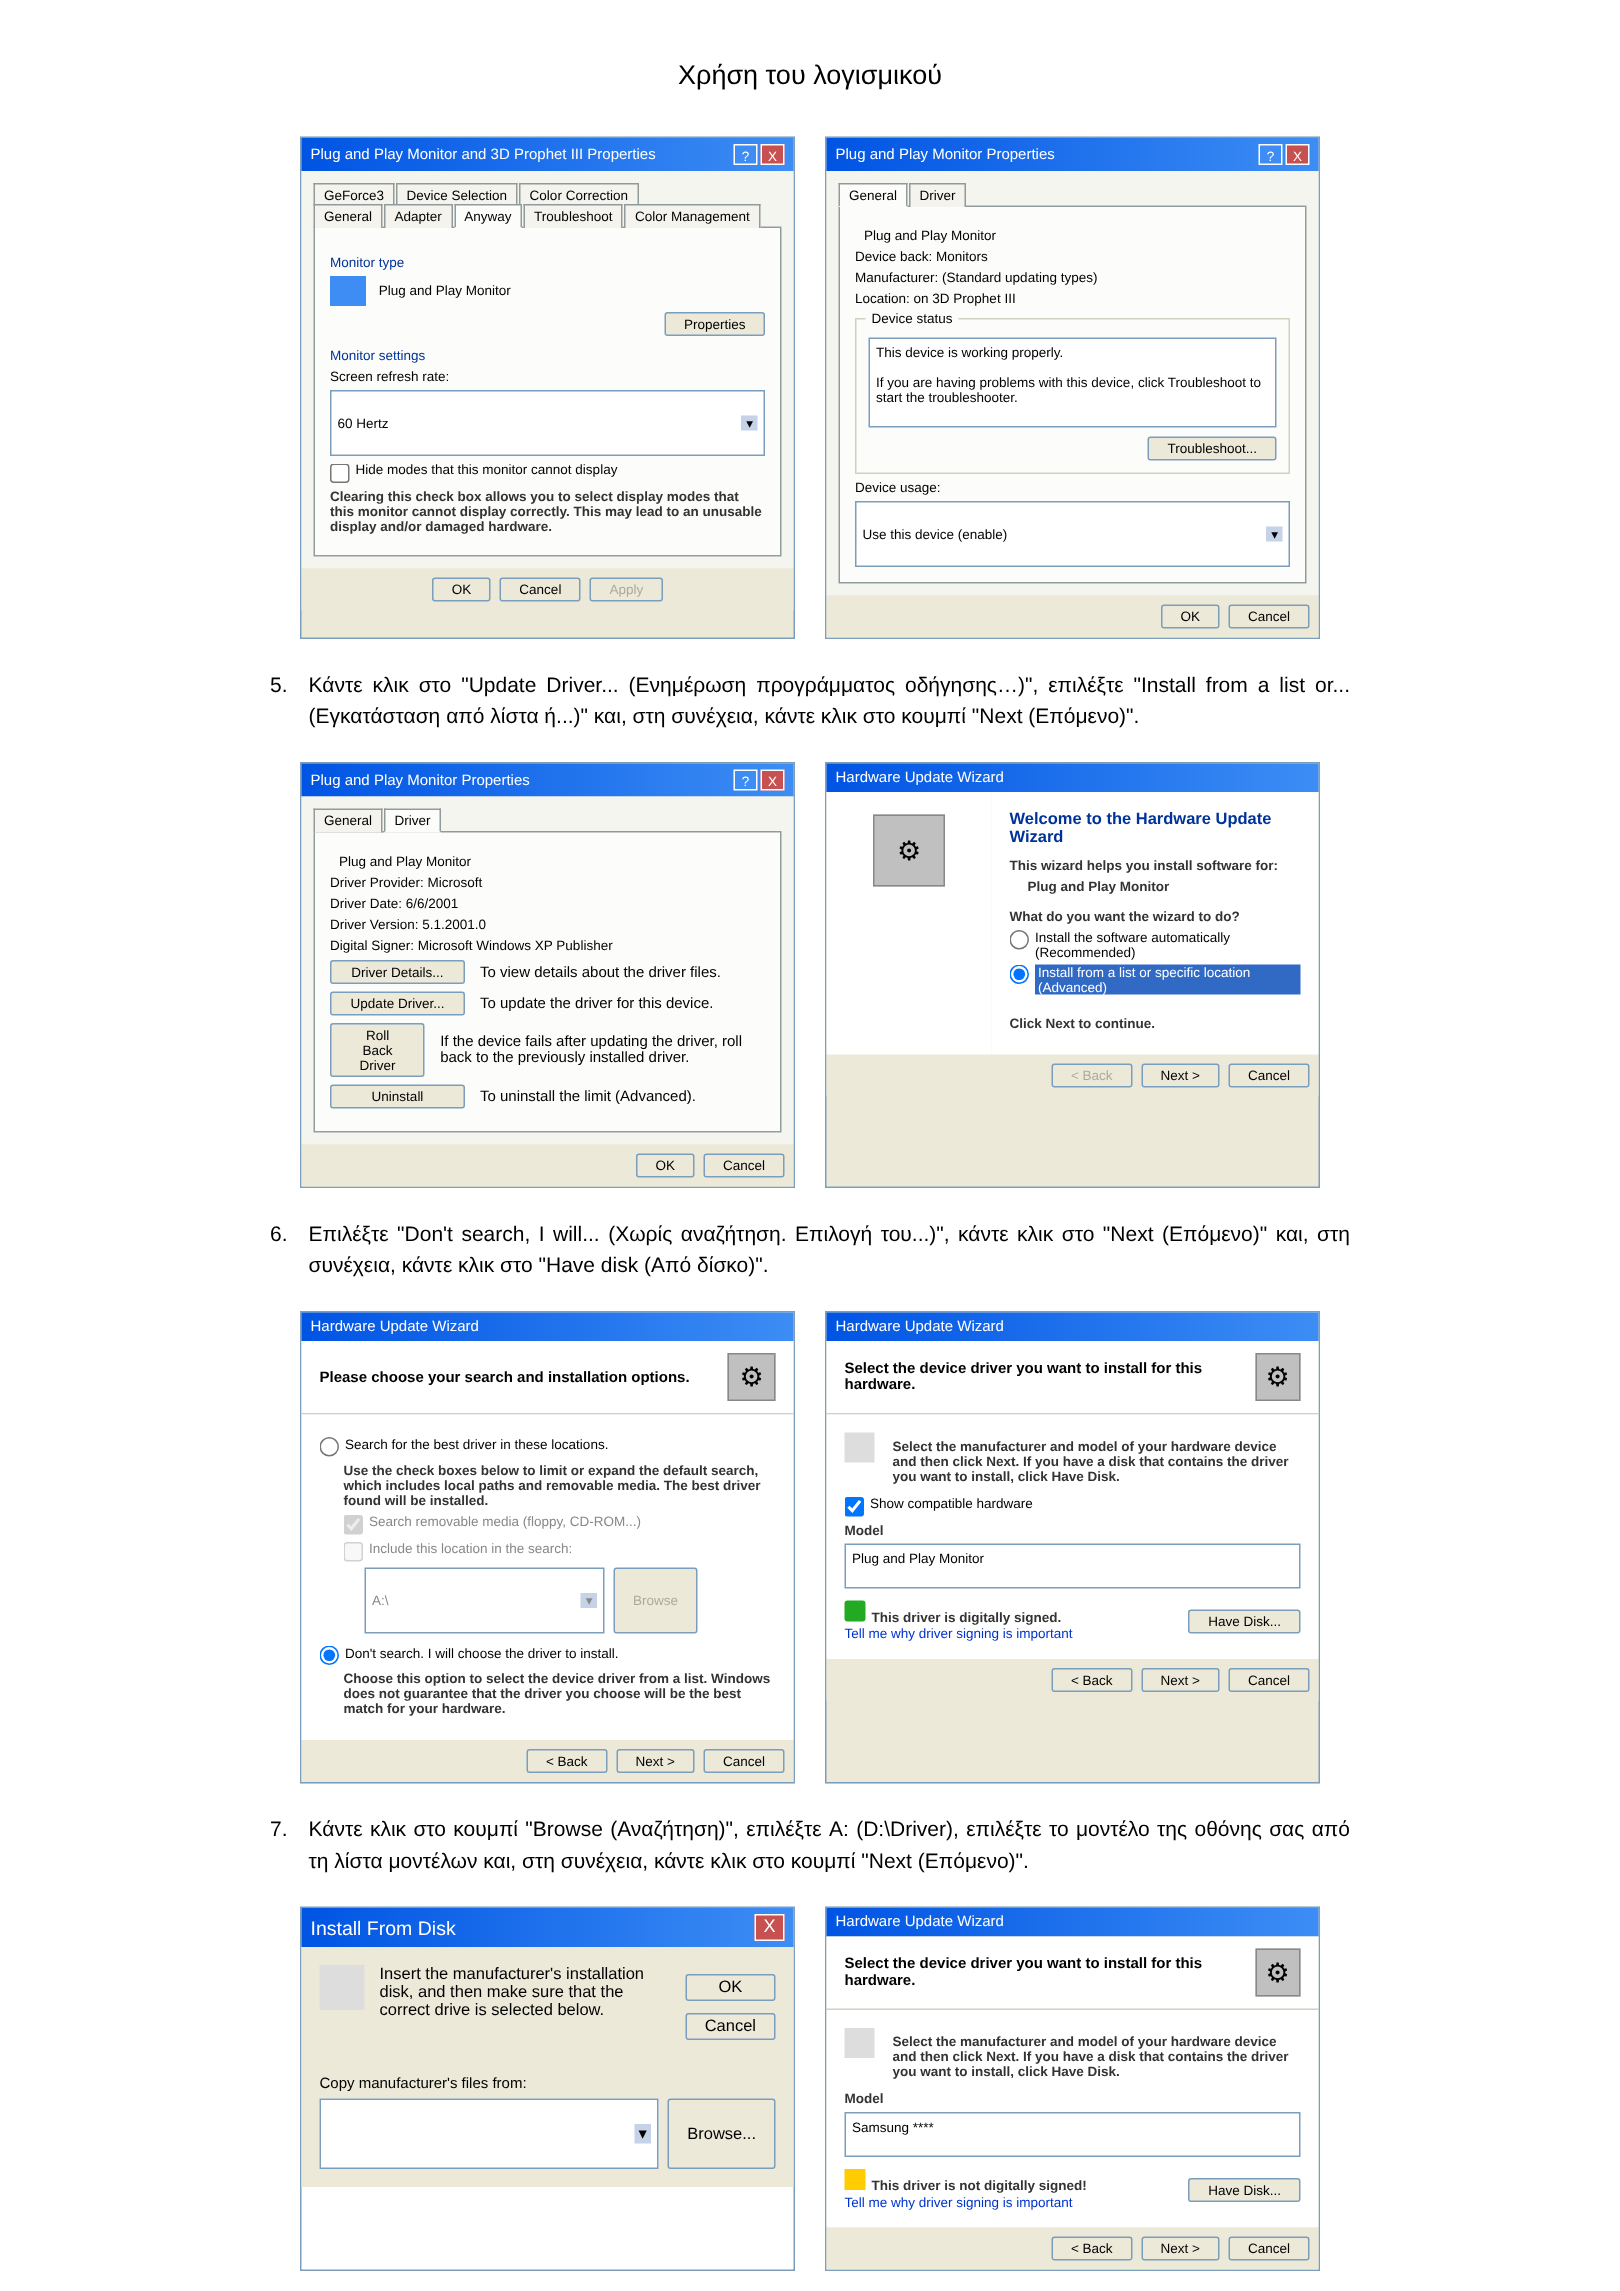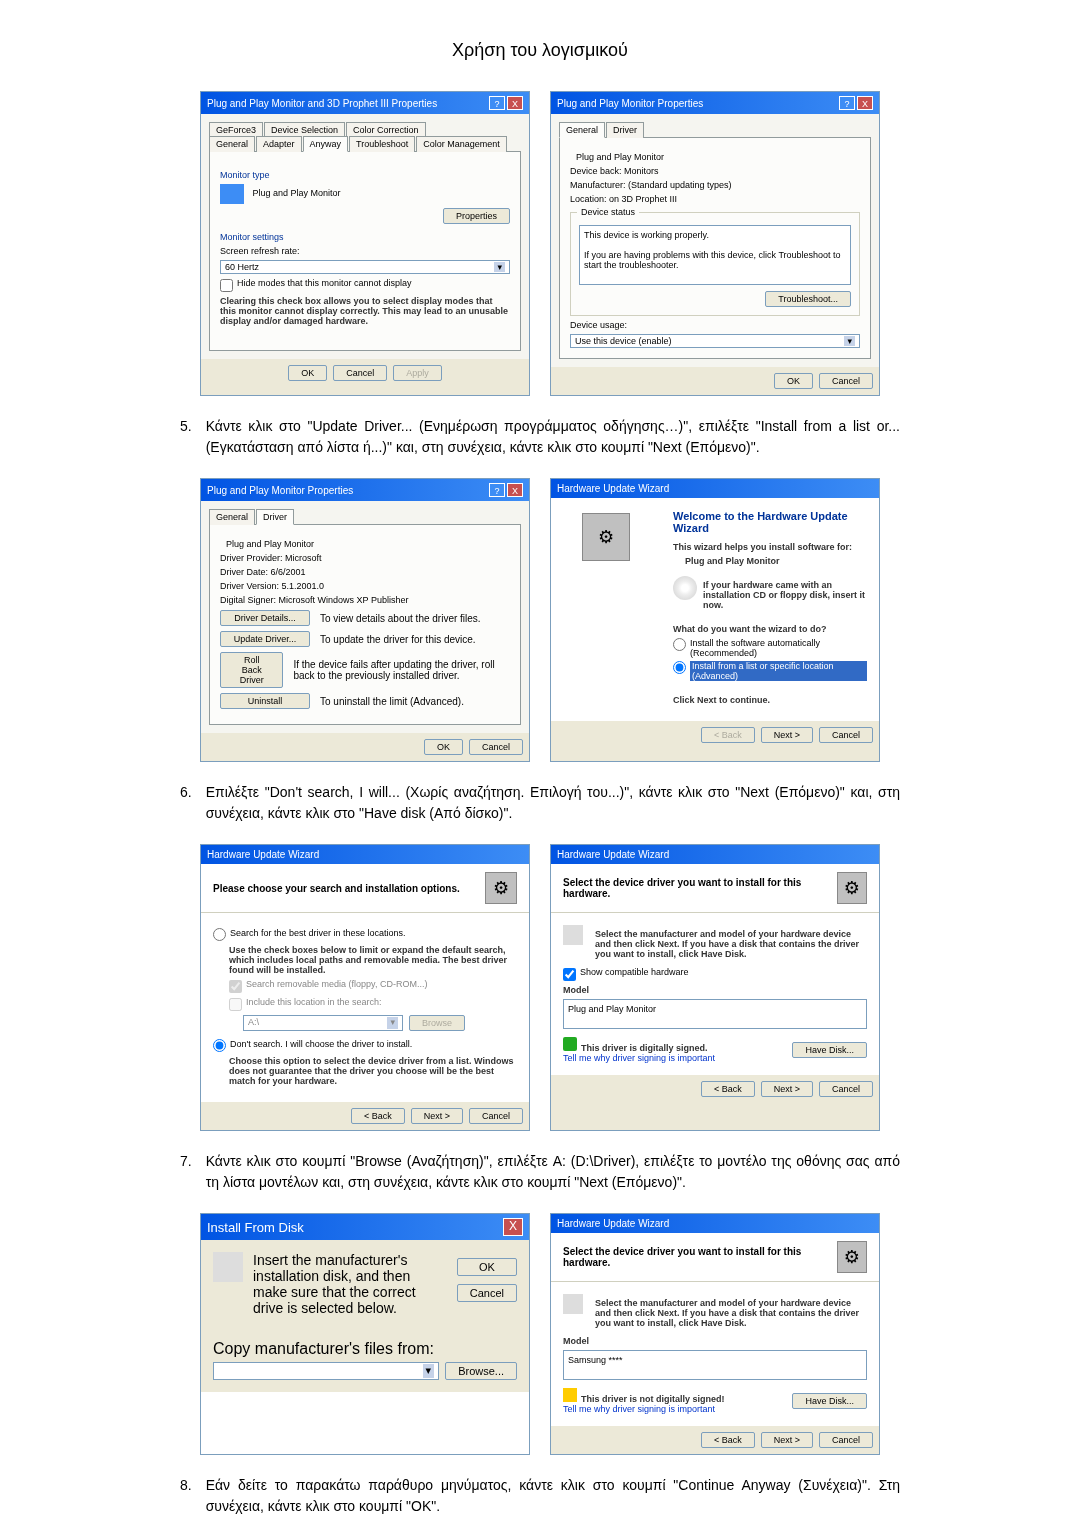--- a/index.html
+++ b/index.html
@@ -104,21 +104,21 @@
     .xp-button {
       border: 1px solid #7b9ebd;
       background: #ece9d8;
       padding: 2px 12px;
       font-size: 9px;
       border-radius: 2px;
     }
     .dropdown {
       border: 1px solid #7b9ebd;
       background: #fff;
-      padding: 1px 4px;
+      padding: 16px 4px;
       font-size: 9px;
       display: flex;
       justify-content: space-between;
       width: 100%;
     }
     .dropdown-arrow {
       background: #c5d2e8;
       padding: 0 3px;
     }
     .dialog-buttons {
@@ -448,24 +448,20 @@
         <span>Hardware Update Wizard</span>
       </div>
       <div class="wizard-body">
         <div class="wizard-left">
           <div class="wizard-icon">⚙</div>
         </div>
         <div class="wizard-right">
           <div class="wizard-heading">Welcome to the Hardware Update Wizard</div>
           <div class="info-text">This wizard helps you install software for:</div>
           <div class="info-text" style="margin-left:12px">Plug and Play Monitor</div>
-          <div style="display:flex;gap:6px;margin-top:10px">
-            <div class="cd-icon"></div>
-            <div class="info-text" style="font-weight:bold">If your hardware came with an installation CD or floppy disk, insert it now.</div>
-          </div>
           <div class="info-text" style="margin-top:10px">What do you want the wizard to do?</div>
           <div class="radio-row">
               <input type="radio" style="">
               <span>Install the software automatically (Recommended)</span>
             </div>
           <div class="radio-row">
               <input type="radio" checked="" style="">
               <span style="background:#316ac5;color:#fff;padding:0 2px">Install from a list or specific location (Advanced)</span>
             </div>
           <div class="info-text" style="margin-top:14px">Click Next to continue.</div>
@@ -570,28 +566,28 @@
   </div>
 
   <div class="screenshot-row">
     <div class="disk-dialog">
       <div class="dialog-title" style="font-size:13px">
         <span>Install From Disk</span>
         <div class="close-btn" style="width:20px;height:18px;font-size:12px">X</div>
       </div>
       <div class="disk-body">
         <div style="width:30px;height:30px;background:#ddd;flex-shrink:0"></div>
-        <div style="flex:1;font-size:14px">Insert the manufacturer's installation disk, and then make sure that the correct drive is selected below.</div>
+        <div style="flex:1;font-size:11px">Insert the manufacturer's installation disk, and then make sure that the correct drive is selected below.</div>
         <div class="button-column">
           <button class="xp-button" style="font-size:11px">OK</button>
           <button class="xp-button" style="font-size:11px">Cancel</button>
         </div>
       </div>
       <div style="padding:12px;background:#ece9d8">
-        <div style="font-size:16px">Copy manufacturer's files from:</div>
+        <div style="font-size:10px">Copy manufacturer's files from:</div>
         <div style="display:flex;gap:6px;margin-top:4px">
           <div class="dropdown" style="flex:1;font-size:11px">
             <span></span>
             <span class="dropdown-arrow">▾</span>
           </div>
           <button class="xp-button" style="font-size:11px">Browse...</button>
         </div>
       </div>
     </div>
 

